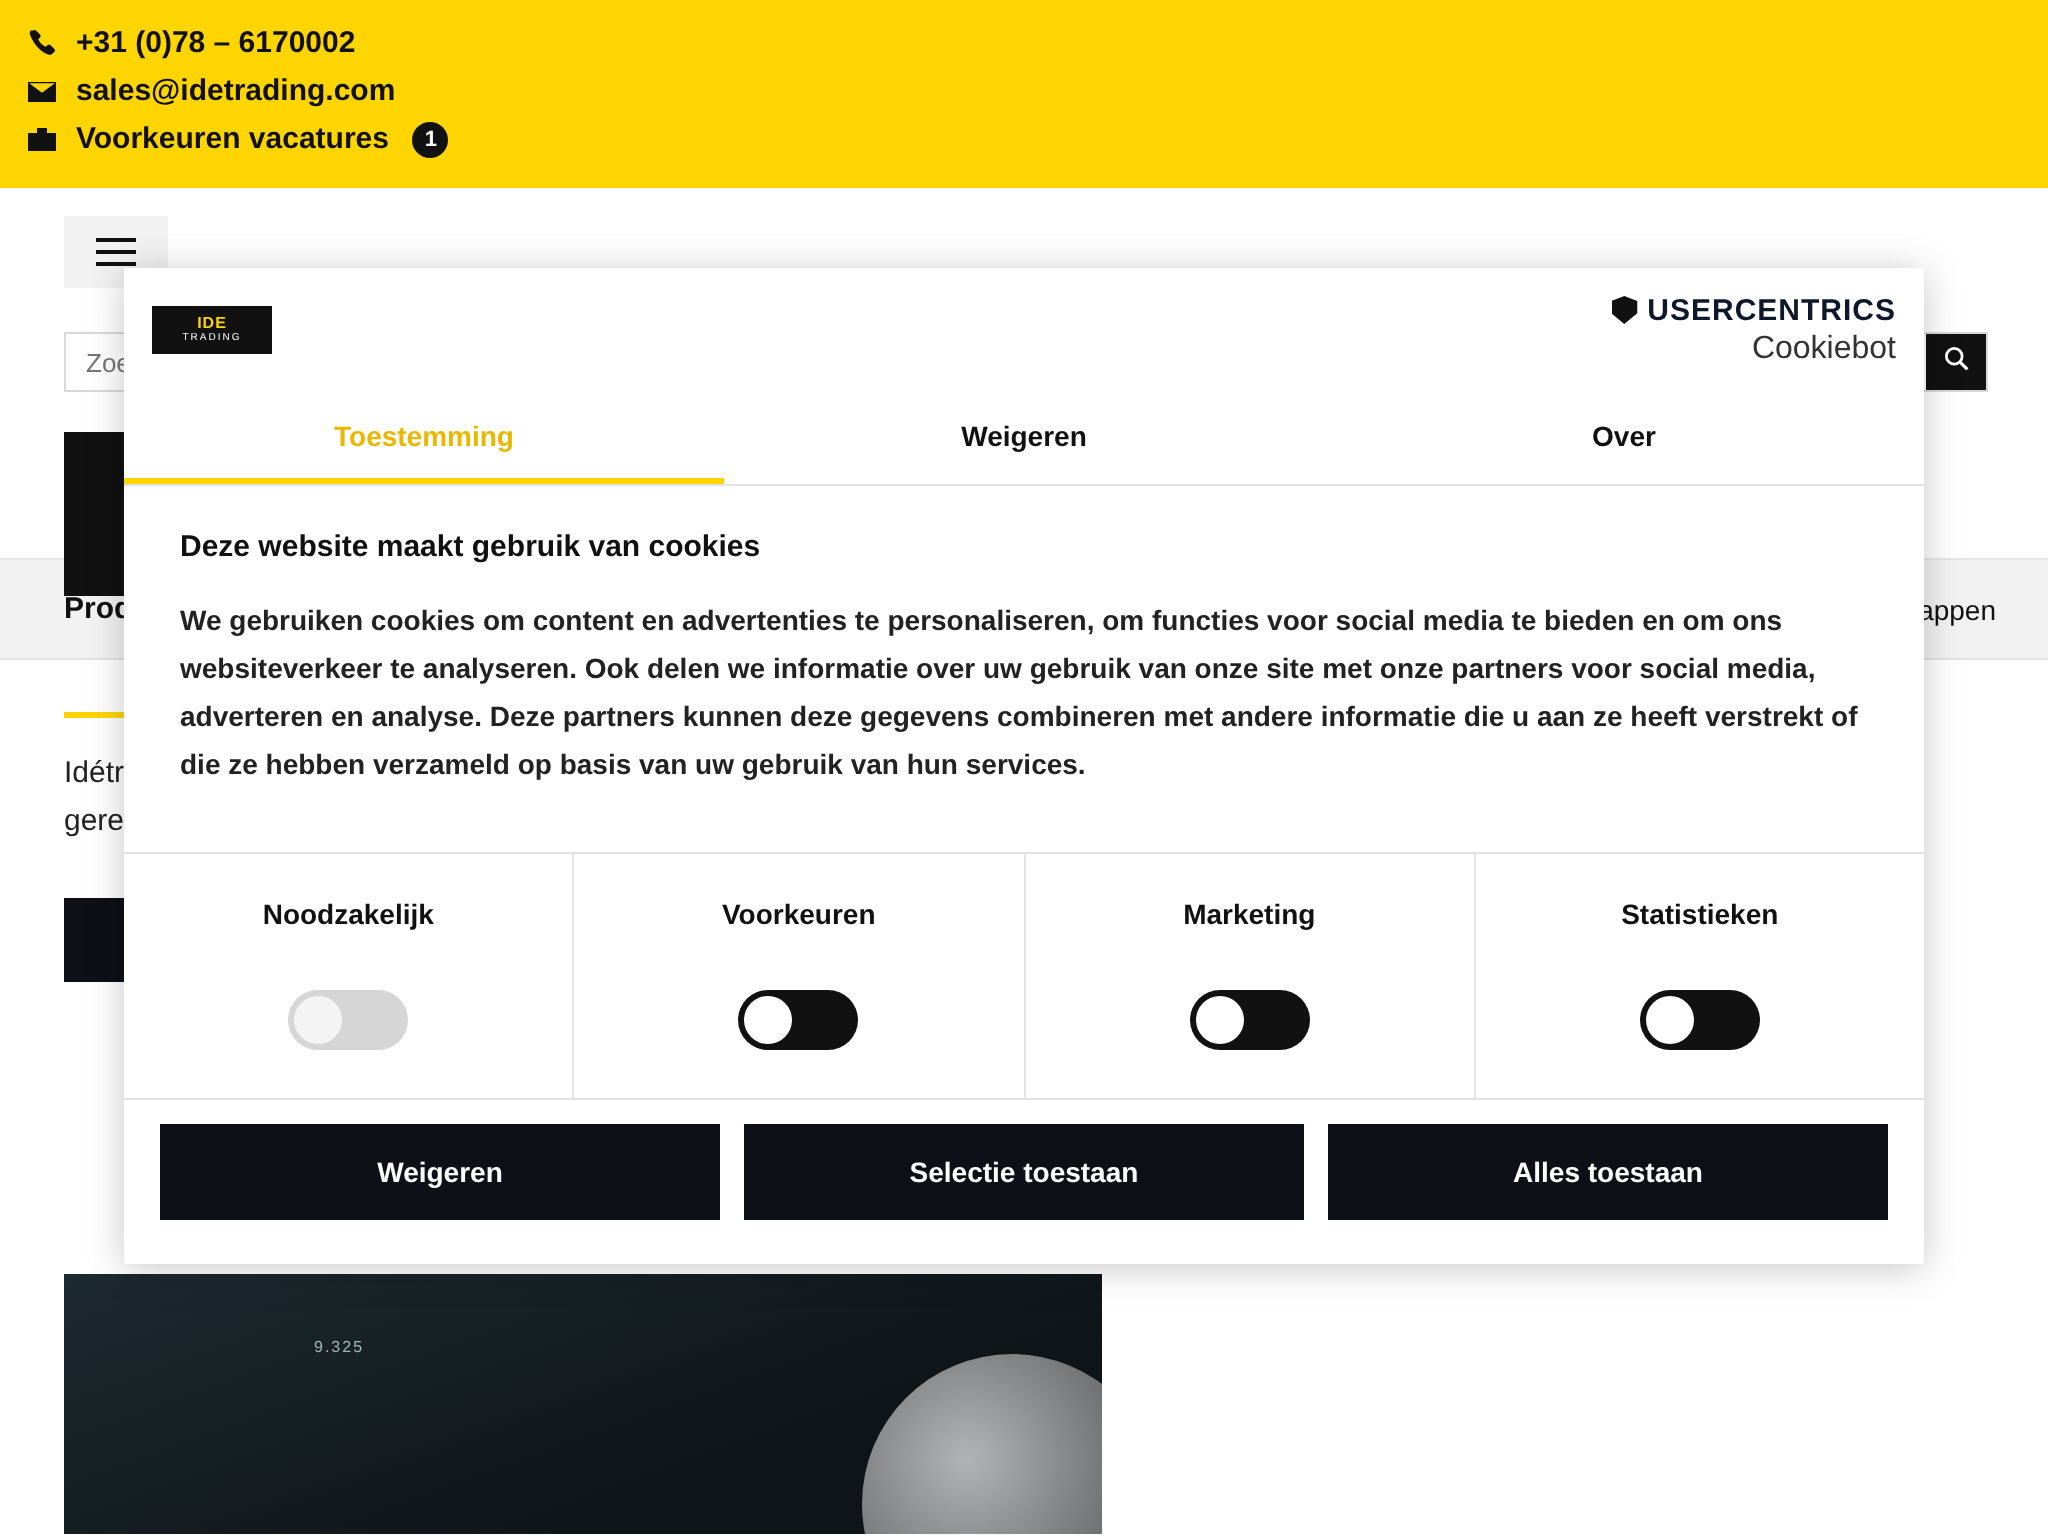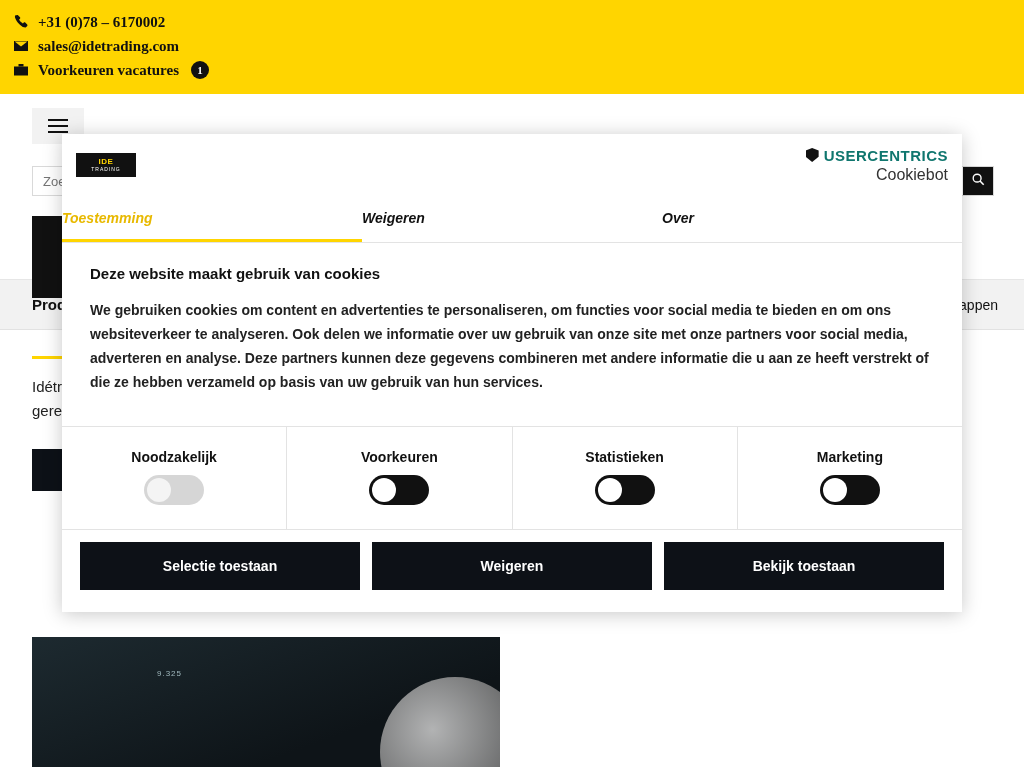--- a/index.html
+++ b/index.html
@@ -9,21 +9,20 @@
     overflow: hidden;
     font-family: "Liberation Sans", sans-serif;
     background: #ffffff;
   }
 
   
   .topbar {
     background: #ffd500;
     padding: 10px 12px 12px 12px;
     height: 94px;
-    font-family: Liberation Serif, serif;
   }
   .topbar-row {
     display: flex;
     align-items: center;
     gap: 8px;
     font-size: 15px;
     font-weight: bold;
     color: #111111;
     line-height: 24px;
     height: 24px;
@@ -155,21 +154,21 @@
     font-size: 14px;
     font-weight: bold;
     padding: 13px 30px;
     border: 0;
     cursor: pointer;
     font-family: "Liberation Sans", sans-serif;
   }
   .media-tile {
     position: absolute;
     left: 32px; top: 307px;
-    width: 468px; height: 130px;
+    width: 519px; height: 130px;
     background: linear-gradient(160deg, #1d2a30 0%, #0e1418 70%);
     overflow: hidden;
   }
   .media-tile .hud {
     position: absolute;
     left: 125px; top: 32px;
     font-size: 8px;
     color: #9fb7bd;
     letter-spacing: 1px;
   }
@@ -213,21 +212,21 @@
     font-size: 8px; font-weight: bold; color: #ffd500; letter-spacing: .5px; line-height: 9px;
   }
   .cd-logo .l2 {
     font-size: 5px; color: #ffffff; letter-spacing: 1px; line-height: 7px;
   }
   .cd-brand { text-align: right; }
   .cd-brand .uc {
     font-size: 15px;
     font-weight: bold;
     letter-spacing: .5px;
-    color: #0f766e;
+    color: #0f172a;
     display: flex;
     align-items: center;
     gap: 5px;
     justify-content: flex-end;
   }
   .cd-brand .shield {
     display: inline-block;
     width: 13px; height: 14px;
     background: #111111;
     clip-path: polygon(50% 0%, 100% 18%, 100% 62%, 50% 100%, 0% 62%, 0% 18%);
@@ -236,26 +235,26 @@
     font-size: 16px;
     color: #333333;
     margin-top: 2px;
   }
   .cd-tabs {
     display: flex;
     border-bottom: 1px solid #e3e3e3;
   }
   .cd-tab {
     flex: 1;
+    text-align: center;
     padding: 14px 0 13px 0;
     font-size: 14px;
     font-weight: bold;
     color: #111111;
     cursor: pointer;
-    font-style: italic;
   }
   .cd-tab.active {
     color: #e8b900;
     border-bottom: 3px solid #ffd500;
   }
   .cd-body { padding: 22px 18px 10px 18px; margin-left: 10px; }
   .cd-title {
     font-size: 15px;
     font-weight: bold;
     color: #111111;
@@ -276,21 +275,21 @@
     flex: 1;
     padding: 22px 0 24px 0;
     text-align: center;
     border-right: 1px solid #e3e3e3;
   }
   .cd-cat:last-child { border-right: 0; }
   .cd-cat-label {
     font-size: 14px;
     font-weight: bold;
     color: #111111;
-    margin-bottom: 10px;
+    margin-bottom: 30px;
   }
   .toggle {
     width: 60px; height: 30px;
     border-radius: 15px;
     background: #111111;
     margin: 0 auto;
     position: relative;
     cursor: pointer;
   }
   .toggle .knob {
@@ -431,33 +430,33 @@
             <div class="knob"></div>
           </div>
       </div>
       <div class="cd-cat">
         <div class="cd-cat-label">Voorkeuren</div>
         <div class="toggle">
             <div class="knob"></div>
           </div>
       </div>
       <div class="cd-cat">
+        <div class="cd-cat-label">Marketing</div>
+        <div class="toggle">
+            <div class="knob"></div>
+          </div>
+      </div>
+      <div class="cd-cat">
         <div class="cd-cat-label">Statistieken</div>
         <div class="toggle">
             <div class="knob"></div>
           </div>
       </div>
-      <div class="cd-cat">
-        <div class="cd-cat-label">Marketing</div>
-        <div class="toggle">
-            <div class="knob"></div>
-          </div>
-      </div>
     </div>
 
     <div class="cd-actions">
+      <button class="cd-btn">Weigeren</button>
       <button class="cd-btn">Selectie toestaan</button>
-      <button class="cd-btn">Weigeren</button>
-      <button class="cd-btn">Bekijk toestaan</button>
+      <button class="cd-btn">Alles toestaan</button>
     </div>
 
   </div>
 </div>
 
 </body></html>

